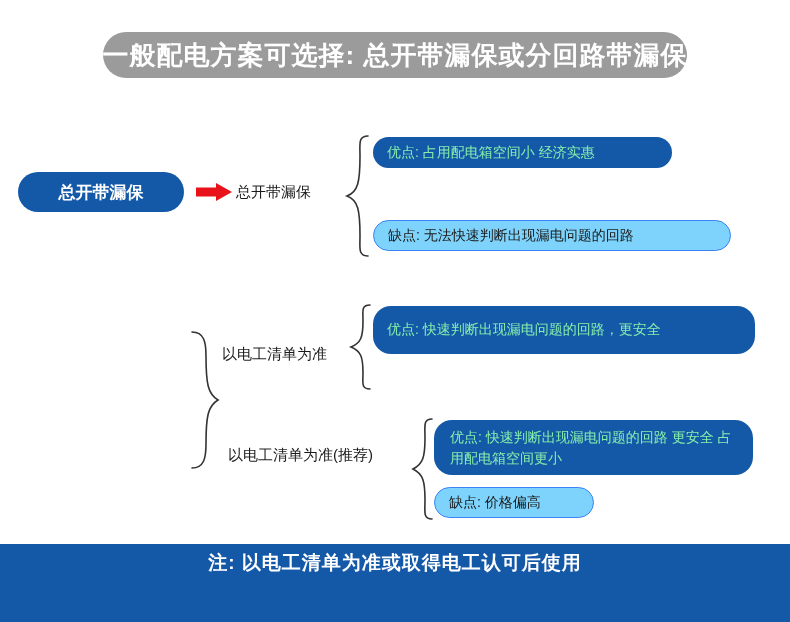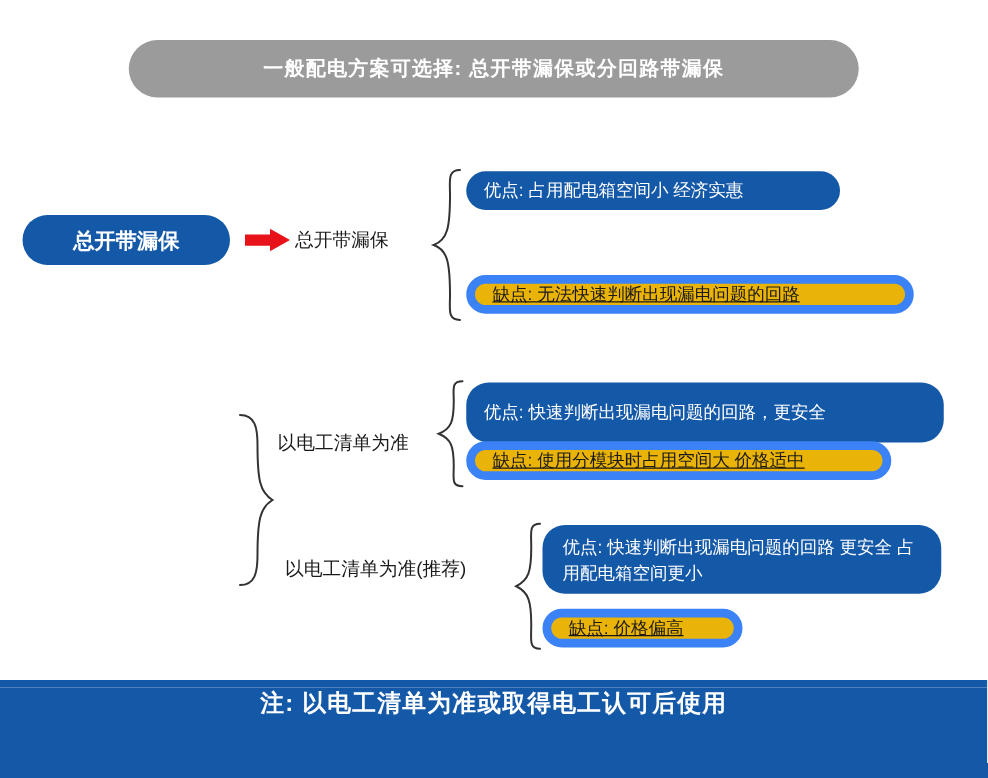--- a/index.html
+++ b/index.html
@@ -24,21 +24,21 @@
     left: 103px;
     top: 32px;
     width: 584px;
     height: 46px;
     background: #9b9b9b;
     border-radius: 23px;
     display: flex;
     align-items: center;
     justify-content: center;
     color: #ffffff;
-    font-size: 16px;
+    font-size: 26px;
     font-weight: bold;
     letter-spacing: 1px;
     white-space: nowrap;
   }
 
   
   .pill {
     position: absolute;
     background: #1458a8;
     border-radius: 20px;
@@ -87,29 +87,28 @@
   .box {
     position: absolute;
     box-sizing: border-box;
     display: flex;
     align-items: center;
     font-size: 14px;
     white-space: nowrap;
     padding: 0 14px;
   }
   .box.outline {
-    border: 7px solid #3b82f6;
+    border: 1px solid #3b82f6;
     border-radius: 16px;
-    background: #eab308;
+    background: #7dd3fc;
     color: #1a1a1a;
-    text-decoration: underline;
   }
   .box.filled {
     background: #1458a8;
-    color: #ffffff;
+    color: #86efac;
     border-radius: 18px;
   }
   .box.filled.two-line {
     white-space: normal;
     line-height: 1.45;
     align-items: center;
     padding: 6px 16px;
   }
 
   #box-1 { left: 373px; top: 137px; width: 299px; height: 31px; }
@@ -182,21 +181,20 @@
     <path d="M6,2 C18,2 20,12 20,26 C20,54 22,64 32,70 C22,76 20,86 20,114 C20,128 18,138 6,138" fill="none" stroke="#333333" stroke-width="1.6" stroke-linecap="round"></path>
   </svg>
 
   <div class="node-label" id="node-module">以电工清单为准</div>
 
   <svg class="brace" id="brace-module" viewBox="0 0 24 88">
     <path d="M22,2 C13,2 15,8 15,18 C15,34 13,40 3,44 C13,48 15,54 15,70 C15,80 13,86 22,86" fill="none" stroke="#333333" stroke-width="1.6" stroke-linecap="round"></path>
   </svg>
 
   <div class="box filled" id="box-3">优点: 快速判断出现漏电问题的回路，更安全</div>
-  <div class="box outline" id="box-4">缺点: 使用分模块时占用空间大 价格适中</div>
 
   <div class="node-label" id="node-integrated">以电工清单为准(推荐)</div>
 
   <svg class="brace" id="brace-integrated" viewBox="0 0 24 104">
     <path d="M22,2 C13,2 15,9 15,21 C15,40 13,47 3,52 C13,57 15,64 15,83 C15,95 13,102 22,102" fill="none" stroke="#333333" stroke-width="1.6" stroke-linecap="round"></path>
   </svg>
 
   <div class="box outline" id="box-6">缺点: 价格偏高</div>
   <div class="box filled two-line" id="box-5">优点: 快速判断出现漏电问题的回路 更安全 占用配电箱空间更小</div>
 

